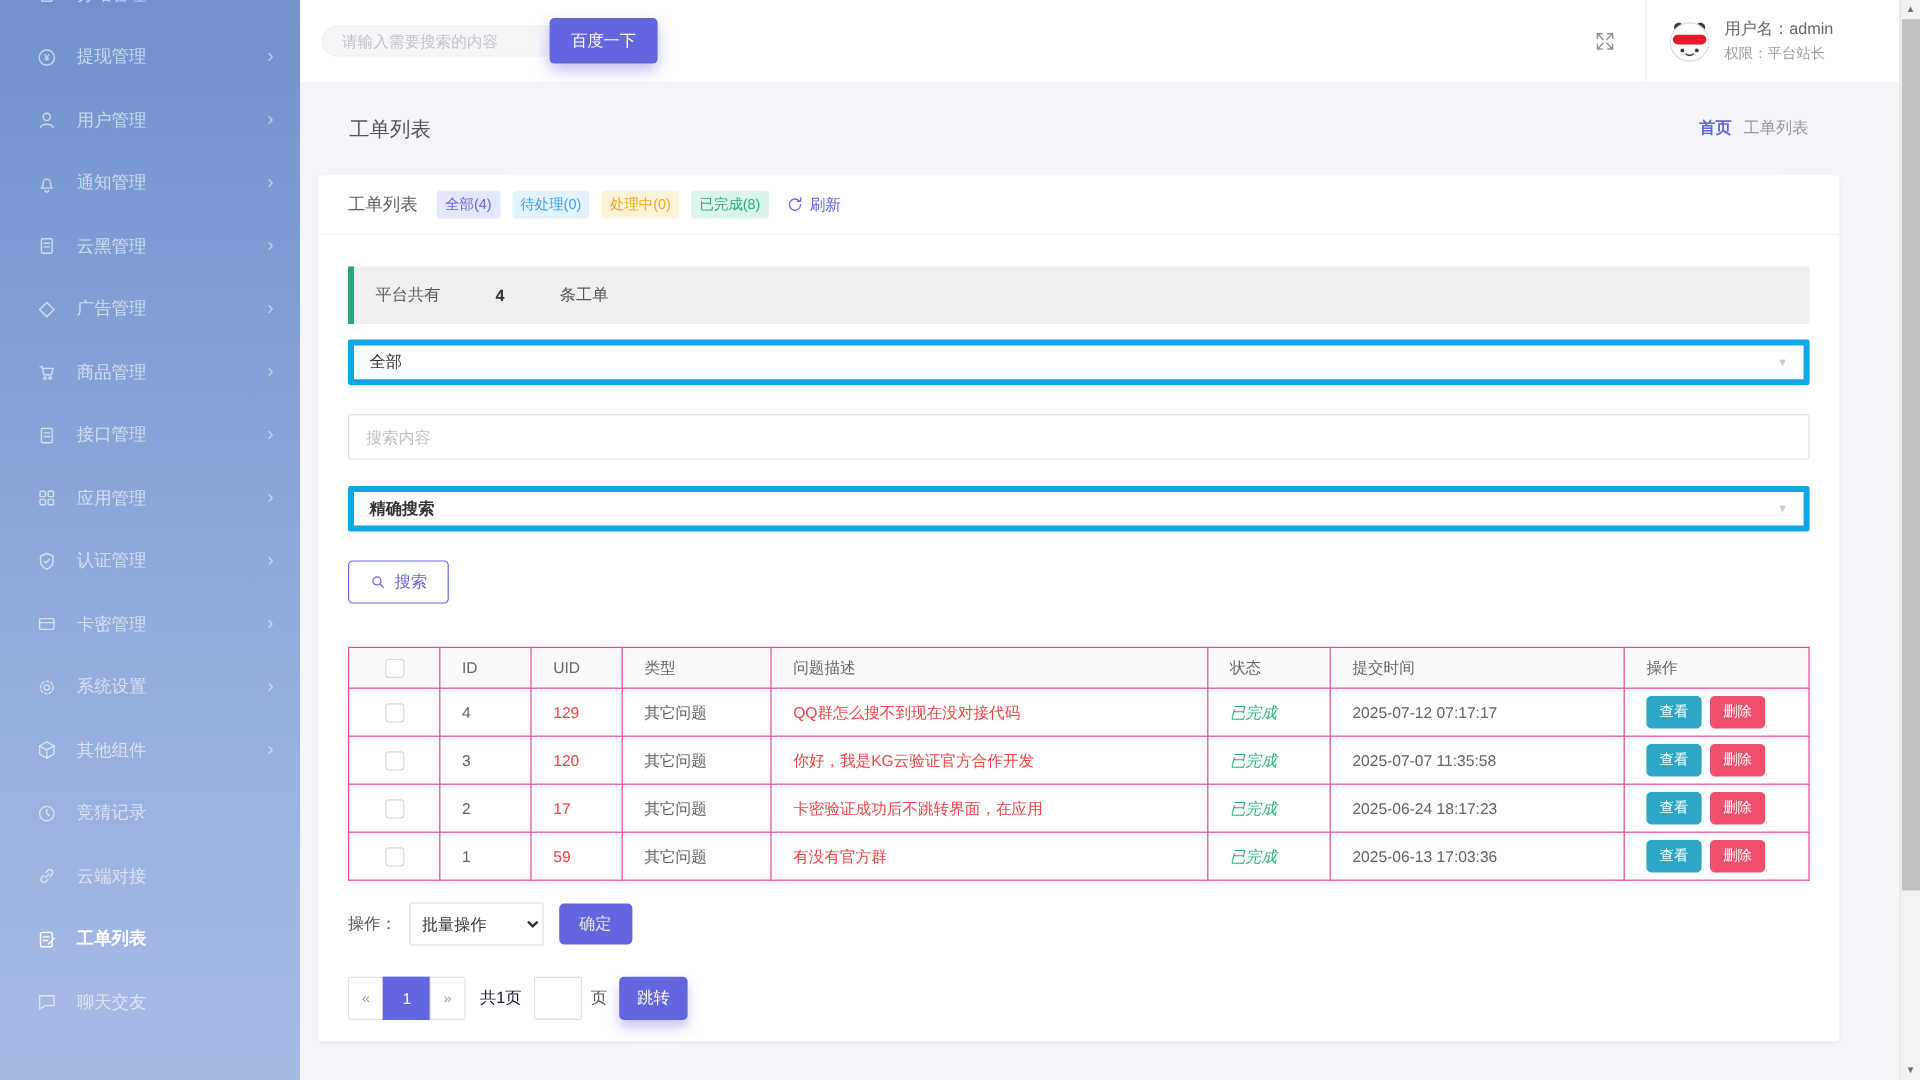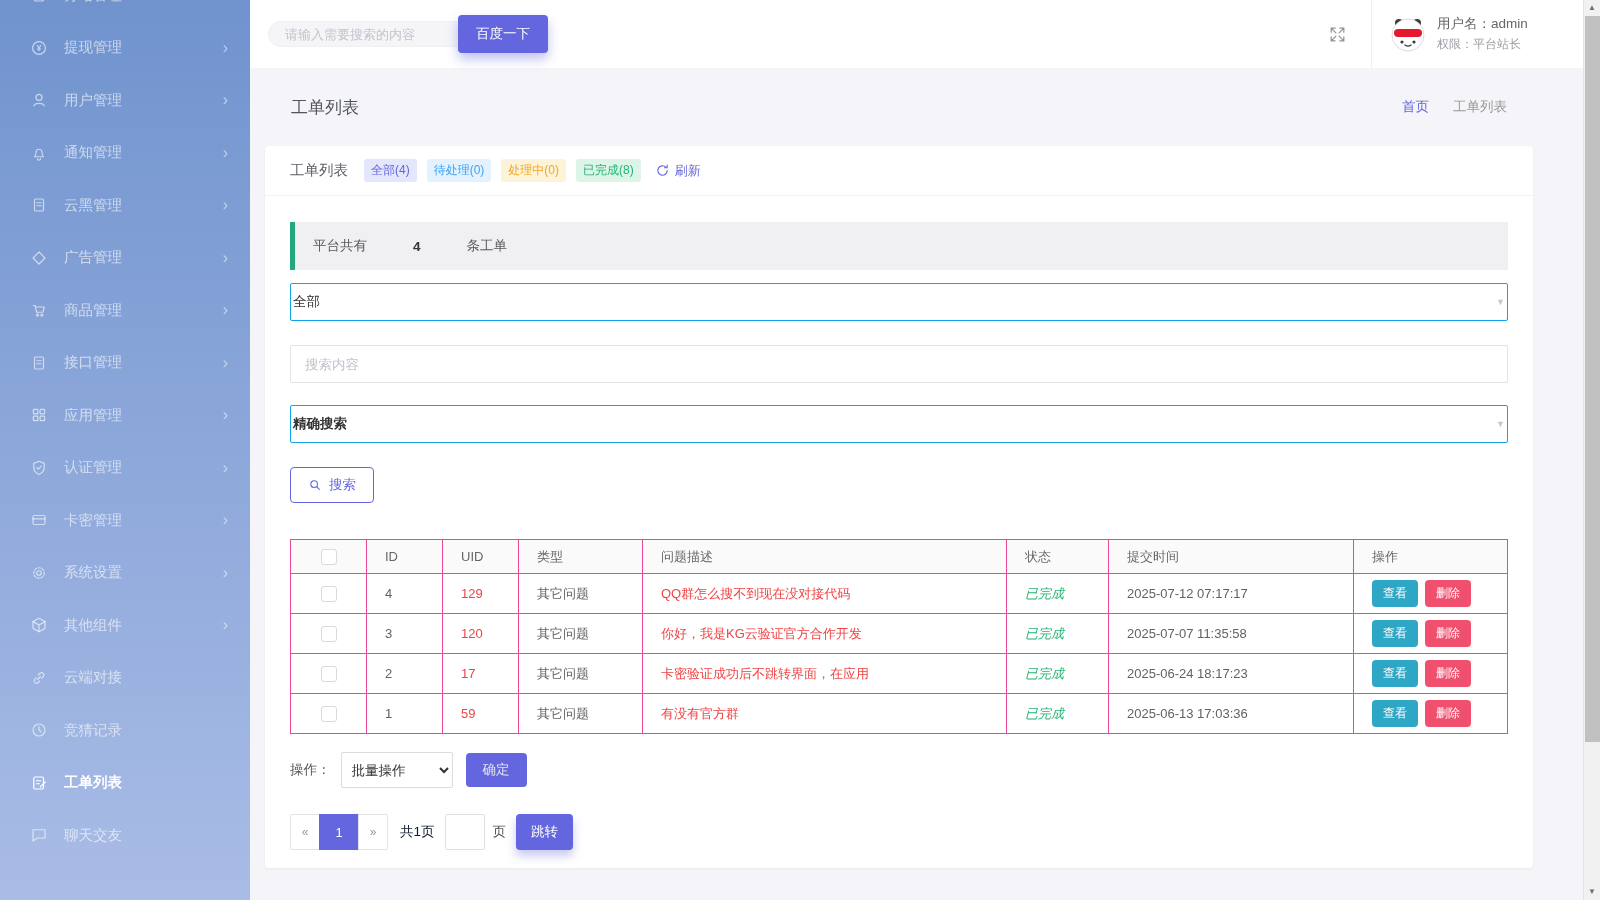--- a/index.html
+++ b/index.html
@@ -45,42 +45,42 @@
   .user-box { height:100%; border-left:1px solid #efeff2; padding:0 20px 0 18px;
               display:flex; align-items:center; gap:11px; min-width:212px; cursor:pointer; }
   .avatar { width:36px; height:36px; flex:0 0 36px; }
   .u-line1 { font-size:13.5px; color:#666; white-space:nowrap; }
   .u-line2 { font-size:12px; color:#9a9da3; margin-top:3px; white-space:nowrap; }
 
   .content { padding:0 50px 0 15px; }
   .titlebar { height:78px; display:flex; align-items:center; justify-content:space-between; padding:0 26px; }
   .page-title { font-size:17px; color:#51555c; }
   .breadcrumb { font-size:13.5px; }
-  .bc-home { color:#6366de; text-decoration:none; margin-right:24px; }
+  .bc-home { color:#6366de; text-decoration:none; margin-right:10px;font-weight:bold; }
   .bc-cur { color:#999; }
 
   .card { background:#fff; border-radius:4px; box-shadow:0 1px 3px rgba(0,0,0,.05); height:722px; }
   .card-header { height:50px; display:flex; align-items:center; padding:0 25px; border-bottom:1px solid #f2f2f4; }
   .panel-title { font-size:14.5px; color:#5c5f66; margin-right:16px; }
   .badge { font-size:12px; padding:3px 7px; border-radius:3px; margin-right:10px; white-space:nowrap; }
   .b0 { color:#6366de; background:#e4e6fb; }
   .b1 { color:#3ea3f7; background:#e3f2fe; }
   .b2 { color:#f5a623; background:#fdf3d8; }
   .b3 { color:#22b573; background:#ddf5e8; }
   .refresh { display:flex; align-items:center; color:#6366de; font-size:13px; cursor:pointer; margin-left:4px; }
   .refresh svg { width:15px; height:15px; margin-right:5px; }
   .refresh path { fill:none; stroke:currentColor; stroke-width:1.8; stroke-linecap:round; stroke-linejoin:round; }
 
   .card-body { padding:26px 25px 0; }
   .info-bar { background:#f0f0f2; border-left:5px solid #24a87d; height:48px; display:flex;
               align-items:center; padding:0 18px; font-size:13.5px; color:#595959; margin-bottom:13px;gap:41px; }
   .info-bar b { color:#333; margin:0 5px; }
 
-  .sel { height:38px; border:1px solid #0ea5e9; border-radius:2px; background:#fff; display:flex;
-         align-items:center; justify-content:space-between; padding:0 2px; font-size:13.5px;
+  .sel { height:38px; border:5px solid #0ea5e9; border-radius:2px; background:#fff; display:flex;
+         align-items:center; justify-content:space-between; padding:0 13px; font-size:13.5px;
          color:#333; cursor:pointer; }
   .sel .caret { color:#c8c8cc; font-size:9px; }
   .sel-type { margin-bottom:24px; }
   .sel-mode { margin-bottom:24px; font-weight:bold; }
   .search-inp { width:100%; height:38px; border:1px solid #e3e3e6; border-radius:2px; padding:0 14px;
                 font-size:13.5px; color:#333; outline:none; margin-bottom:22px; }
   .search-inp::placeholder { color:#bfc3ca; }
   .search-btn { height:36px; border:1px solid #6366de; background:#fff; color:#6366de; border-radius:4px;
                 padding:0 17px; font-size:13.5px; display:inline-flex; align-items:center; gap:7px;
                 cursor:pointer; margin-bottom:36px; }
@@ -277,36 +277,36 @@
               <path d="M4 7.5l8 4.5 8-4.5M12 12v9"></path>
             </svg>
           </span>
         <span>其他组件</span>
         <span class="mi-arrow">›</span>
       </li>
 
       <li class="menu-item">
         <span class="mi-icon">
             <svg viewBox="0 0 24 24">
+              <circle cx="12" cy="12" r="8"></circle>
+              <path d="M12 7.5v4.5l3 2.5"></path>
+            </svg>
+          </span>
+        <span>竞猜记录</span>
+      </li>
+
+      <li class="menu-item">
+        <span class="mi-icon">
+            <svg viewBox="0 0 24 24">
               <path d="M10 14l4-4"></path>
               <path d="M8.5 11.5l-2.3 2.3a3.2 3.2 0 0 0 4.5 4.5l2.3-2.3"></path>
               <path d="M15.5 12.5l2.3-2.3a3.2 3.2 0 0 0-4.5-4.5l-2.3 2.3"></path>
             </svg>
           </span>
         <span>云端对接</span>
-      </li>
-
-      <li class="menu-item">
-        <span class="mi-icon">
-            <svg viewBox="0 0 24 24">
-              <circle cx="12" cy="12" r="8"></circle>
-              <path d="M12 7.5v4.5l3 2.5"></path>
-            </svg>
-          </span>
-        <span>竞猜记录</span>
       </li>
 
       <li class="menu-item active">
         <span class="mi-icon">
             <svg viewBox="0 0 24 24">
               <rect x="5" y="4" width="13" height="16" rx="2"></rect>
               <path d="M8.5 9h6M8.5 13h4"></path>
               <path d="M14 17l6.5-6.5"></path>
             </svg>
           </span>

